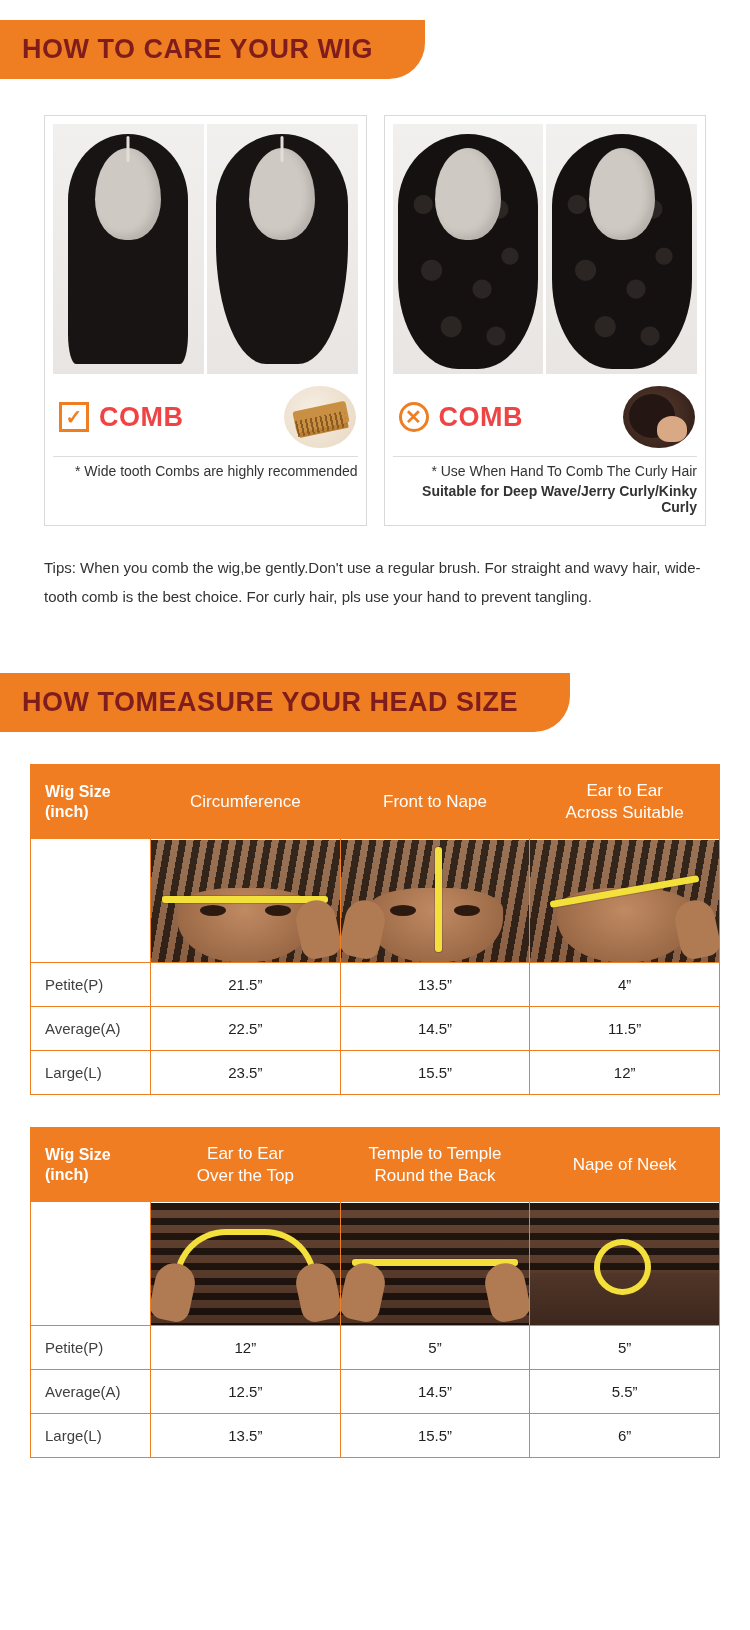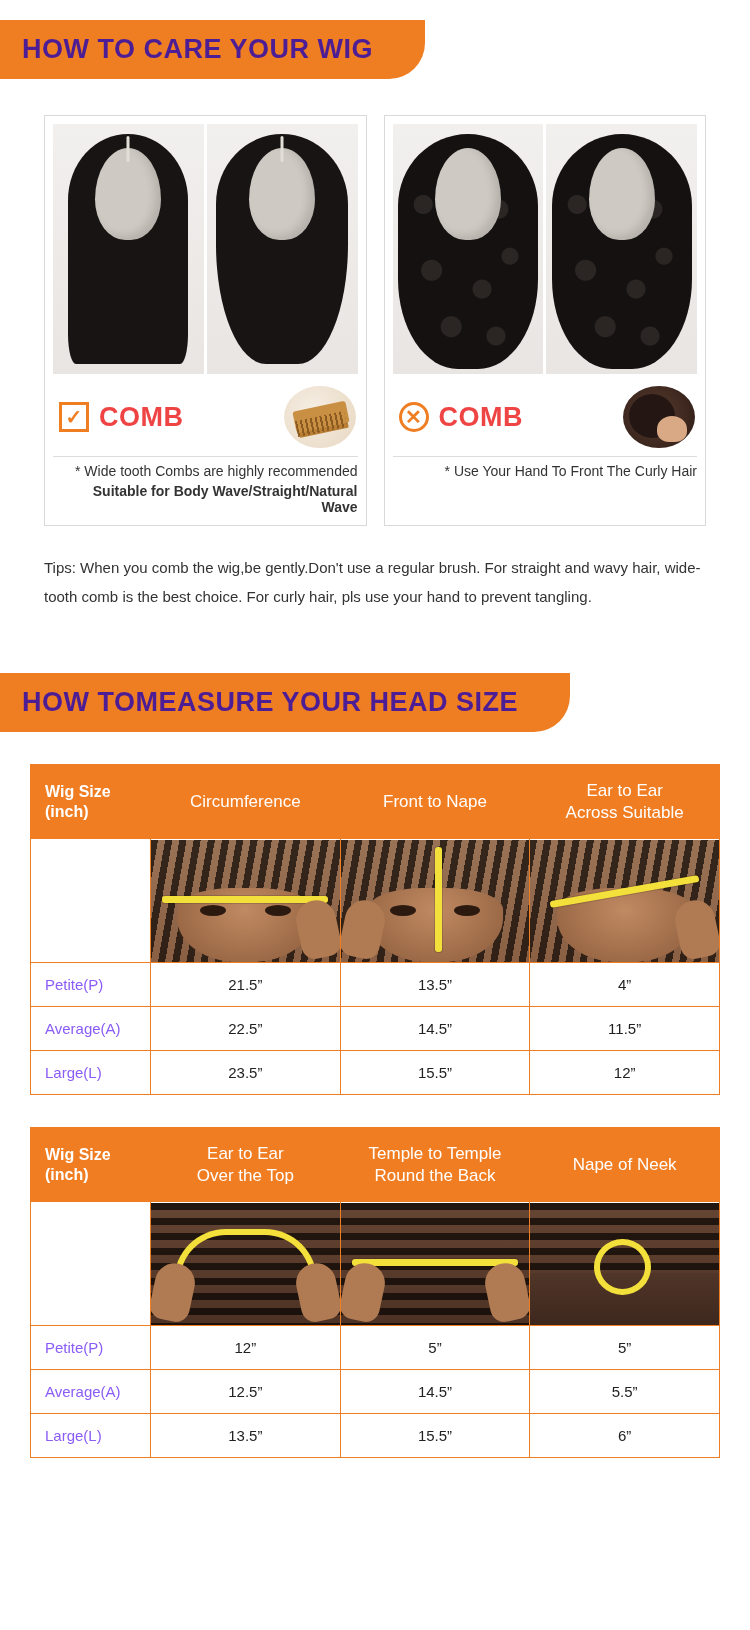--- a/index.html
+++ b/index.html
@@ -11,21 +11,21 @@
     color: #222;
     position: relative;
     overflow-x: hidden;
   }
 
   
   .banner {
     position: relative;
     display: inline-block;
     background: #ef7e23;
-    color: #4c1d95;
+    color: #7f1d1d;
     font-size: 27px;
     font-weight: bold;
     letter-spacing: 0.5px;
     padding: 14px 52px 14px 22px;
     border-radius: 0 0 36px 0;
   }
   .banner-wrap { width: 100%; }
   .banner-1 { margin-top: 20px; }
   .banner-2 { margin-top: 0px; }
 
@@ -194,21 +194,21 @@
     font-size: 16px;
     font-weight: bold;
     text-align: left;
     padding-left: 14px;
   }
   td.label {
     text-align: left;
     padding-left: 14px;
     font-size: 15px;
     height: 44px;
-    color: #8b5cf6;
+    color: #404040;
   }
   td.val { font-size: 15px; color: #222; }
   td.imgcell { height: 124px; padding: 0; background:#fff; }
   .cellimg {
     width: 100%; height: 122px;
     position: relative;
     overflow: hidden;
     background: linear-gradient(180deg,#d8a882,#b9825c);
   }
   .cellimg.dark { background: linear-gradient(180deg,#6b4a38,#3d271d); }
@@ -281,21 +281,20 @@
         <div class="part"></div>
       </div>
     </div>
     <div class="comb-row">
       <div class="mark">✓</div>
       <div class="comb-label">COMB</div>
       <div class="comb-pic wood"></div>
     </div>
     <div class="card-divider"></div>
     <div class="card-note">* Wide tooth Combs are highly recommended</div>
-    <div class="card-note bold">Suitable for Body Wave/Straight/Natural Wave</div>
   </div>
 
   <div class="care-card">
     <div class="photo-pair">
       <div class="photo">
         <div class="hair curly"></div>
         <div class="face-cut">
           <div class="brow l"></div>
           <div class="brow r"></div>
           <div class="eye l"></div>
@@ -313,21 +312,22 @@
           <div class="lip"></div>
         </div>
       </div>
     </div>
     <div class="comb-row">
       <div class="mark circle">✕</div>
       <div class="comb-label">COMB</div>
       <div class="comb-pic hand"></div>
     </div>
     <div class="card-divider"></div>
-    <div class="card-note">* Use Your Hand To Front The Curly Hair</div>
+    <div class="card-note">* Use When Hand To Comb The Curly Hair</div>
+    <div class="card-note bold">Suitable for Deep Wave/Jerry Curly/Kinky Curly</div>
   </div>
 
 </div>
 
 <div class="tips">Tips: When you comb the wig,be gently.Don't use a regular brush. For straight and wavy hair, wide-tooth comb is the best choice. For curly hair, pls use your hand to prevent tangling.</div>
 
 <div class="banner-wrap banner-2" style="margin-top:62px;text-decoration:underline;">
   <div class="banner">HOW TOMEASURE YOUR HEAD SIZE</div>
 </div>
 

